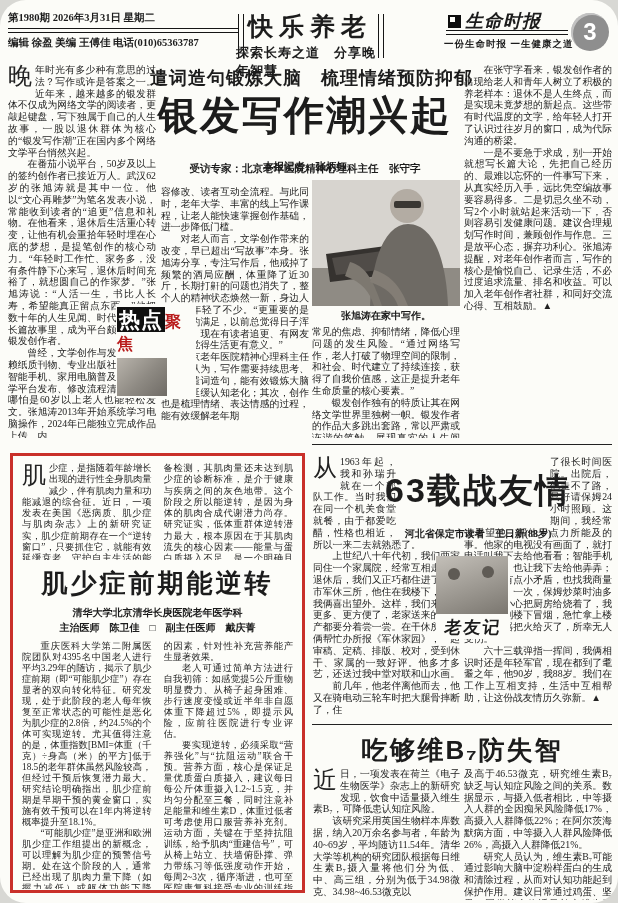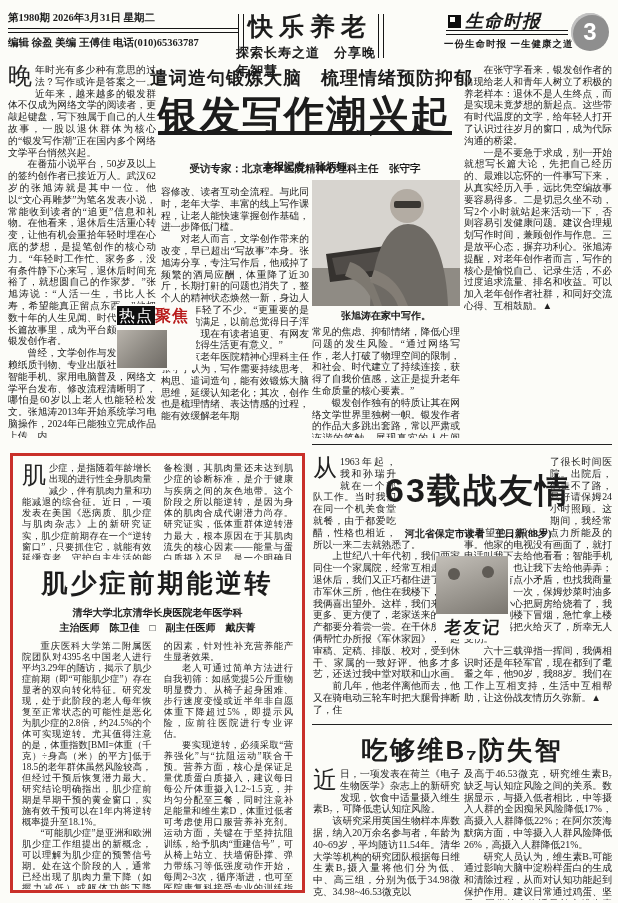--- a/index.html
+++ b/index.html
@@ -1,17 +1,17 @@
 <!DOCTYPE html>
 <html><head>
 <meta charset="utf-8">
 <style>
   html,body{margin:0;padding:0;background:#d8d8d4;}
   .page{position:relative;width:618px;height:903px;margin:0 auto;background:#fcfcf8;
-        font-family:"Liberation Serif",serif;color:#1c1c1c;overflow:hidden;}
+        font-family:"Liberation Serif",serif;color:#1c1c1c;overflow:hidden;border-radius:26px;}
   .abs{position:absolute;}
   
   .hd-small{font-size:10.5px;font-weight:700;white-space:nowrap;}
   .dbl-h{height:3px;border-top:1px solid #151515;border-bottom:1px solid #151515;}
   .dbl-v{width:4px;border-left:1px solid #151515;border-right:1px solid #151515;}
   .sec-title{font-size:25px;font-weight:900;letter-spacing:6px;text-align:center;
              font-family:"Liberation Sans",sans-serif;}
   .sec-sub{font-size:13px;font-weight:700;text-align:left;letter-spacing:1px;}
   .brand{display:flex;align-items:center;gap:4px;}
   .brand-sq{width:13px;height:13px;background:#0d0d0d;position:relative;flex:none;}
@@ -33,21 +33,21 @@
   .col p{margin:0;text-indent:2em;}
   .col p.cont{text-indent:0;}
   .dc{float:left;font-size:24px;line-height:23px;padding:1px 3px 0 0;font-weight:400;}
   .sp-r{float:right;width:64px;height:72px;}
   .sp-l{float:left;width:86px;height:68px;}
   
   .photo{background:#d9d7d2;overflow:hidden;}
   .caption{font-size:10px;font-weight:700;text-align:center;}
   
   .hot{background:#fcfcf8;padding:2px 1px;text-align:left;}
-  .hot .tile{background:#101010;color:#fff;font-weight:400;font-size:16px;padding:1px 2px;
+  .hot .tile{background:#101010;color:#fff;font-weight:700;font-size:21px;padding:1px 2px;
              font-family:"Liberation Sans",sans-serif;letter-spacing:1px;}
   .hot .plain{color:#b91c1c;font-weight:900;font-size:16px;font-family:"Liberation Sans",sans-serif;
               letter-spacing:1px;}
   .hot-img{width:50px;height:38px;margin-top:3px;background:linear-gradient(135deg,#b9b4ac 0%,#8d8982 55%,#6f6b65 100%);}
   
   .redbox{border:3px solid #c9302a;background:#fdfdf9;box-sizing:border-box;padding:7px 9px 6px;}
   .sarc-top,.sarc-body{display:flex;gap:12px;overflow:hidden;}
   .sarc-top .col,.sarc-body .col{flex:1;font-size:9.3px;line-height:11.3px;}
   .sarc-body .col{line-height:11px;}
   .sarc-title{text-align:center;font-size:26px;font-weight:900;letter-spacing:3px;
@@ -86,21 +86,21 @@
 
   <div class="abs brand" style="left:448px;top:9px;">
     <span class="brand-sq"></span>
     <span class="brand-txt">生命时报</span>
   </div>
   <div class="abs dbl-h" style="left:446px;top:30px;width:122px;"></div>
   <div class="abs brand-slogan" style="left:444px;top:38px;">一份生命时报 一生健康之道</div>
   <div class="abs page-circle" style="left:571px;top:13px;">3</div>
 
   <div class="abs kicker" style="left:150px;top:66px;width:310px;">遣词造句锻炼大脑　梳理情绪预防抑郁</div>
-  <div class="abs big-title" style="left:146px;top:88px;width:318px;text-decoration:underline;">银发写作潮兴起</div>
+  <div class="abs big-title" style="left:146px;top:88px;width:318px;">银发写作潮兴起</div>
   <div class="abs expert" style="left:146px;top:141px;width:318px;margin-top:21px;">受访专家：北京老年医院精神心理科主任　张守字</div>
   <div class="abs reporter" style="left:146px;top:160px;width:318px;">本报记者　张炳钰</div>
 
   <div class="abs col" style="left:8px;top:64px;width:148px;height:374px;">
     <p class="cont"><span class="dc">晚</span><span>年时光有多少种有意思的过法？写作或许是答案之一。近年来，越来越多的银发群体不仅成为网络文学的阅读者，更敲起键盘，写下独属于自己的人生故事，一股以退休群体为核心的“银发写作潮”正在国内多个网络文学平台悄然兴起。</span></p>
     <p>在番茄小说平台，50岁及以上的签约创作者已接近万人。武汉62岁的张旭涛就是其中一位。他以“文心再雕梦”为笔名发表小说，常能收到读者的“追更”信息和礼物。在他看来，退休后生活重心转变，让他有机会重拾年轻时埋在心底的梦想，是提笔创作的核心动力。“年轻时工作忙、家务多，没有条件静下心来写，退休后时间充裕了，就想圆自己的作家梦。”张旭涛说：“人活一生，书比人长寿，希望能真正留点东西。”他把数十年的人生见闻、时代记忆写进长篇故事里，成为平台颇具人气的银发创作者。</p>
     <p>曾经，文学创作与发表高度依赖纸质刊物、专业出版社；如今，智能手机、家用电脑普及，网络文学平台发布、修改流程清晰明了，哪怕是60岁以上老人也能轻松发文。张旭涛2013年开始系统学习电脑操作，2024年已能独立完成作品上传、内</p>
   </div>
 
   <div class="abs col" style="left:161px;top:186px;width:148px;height:252px;">

